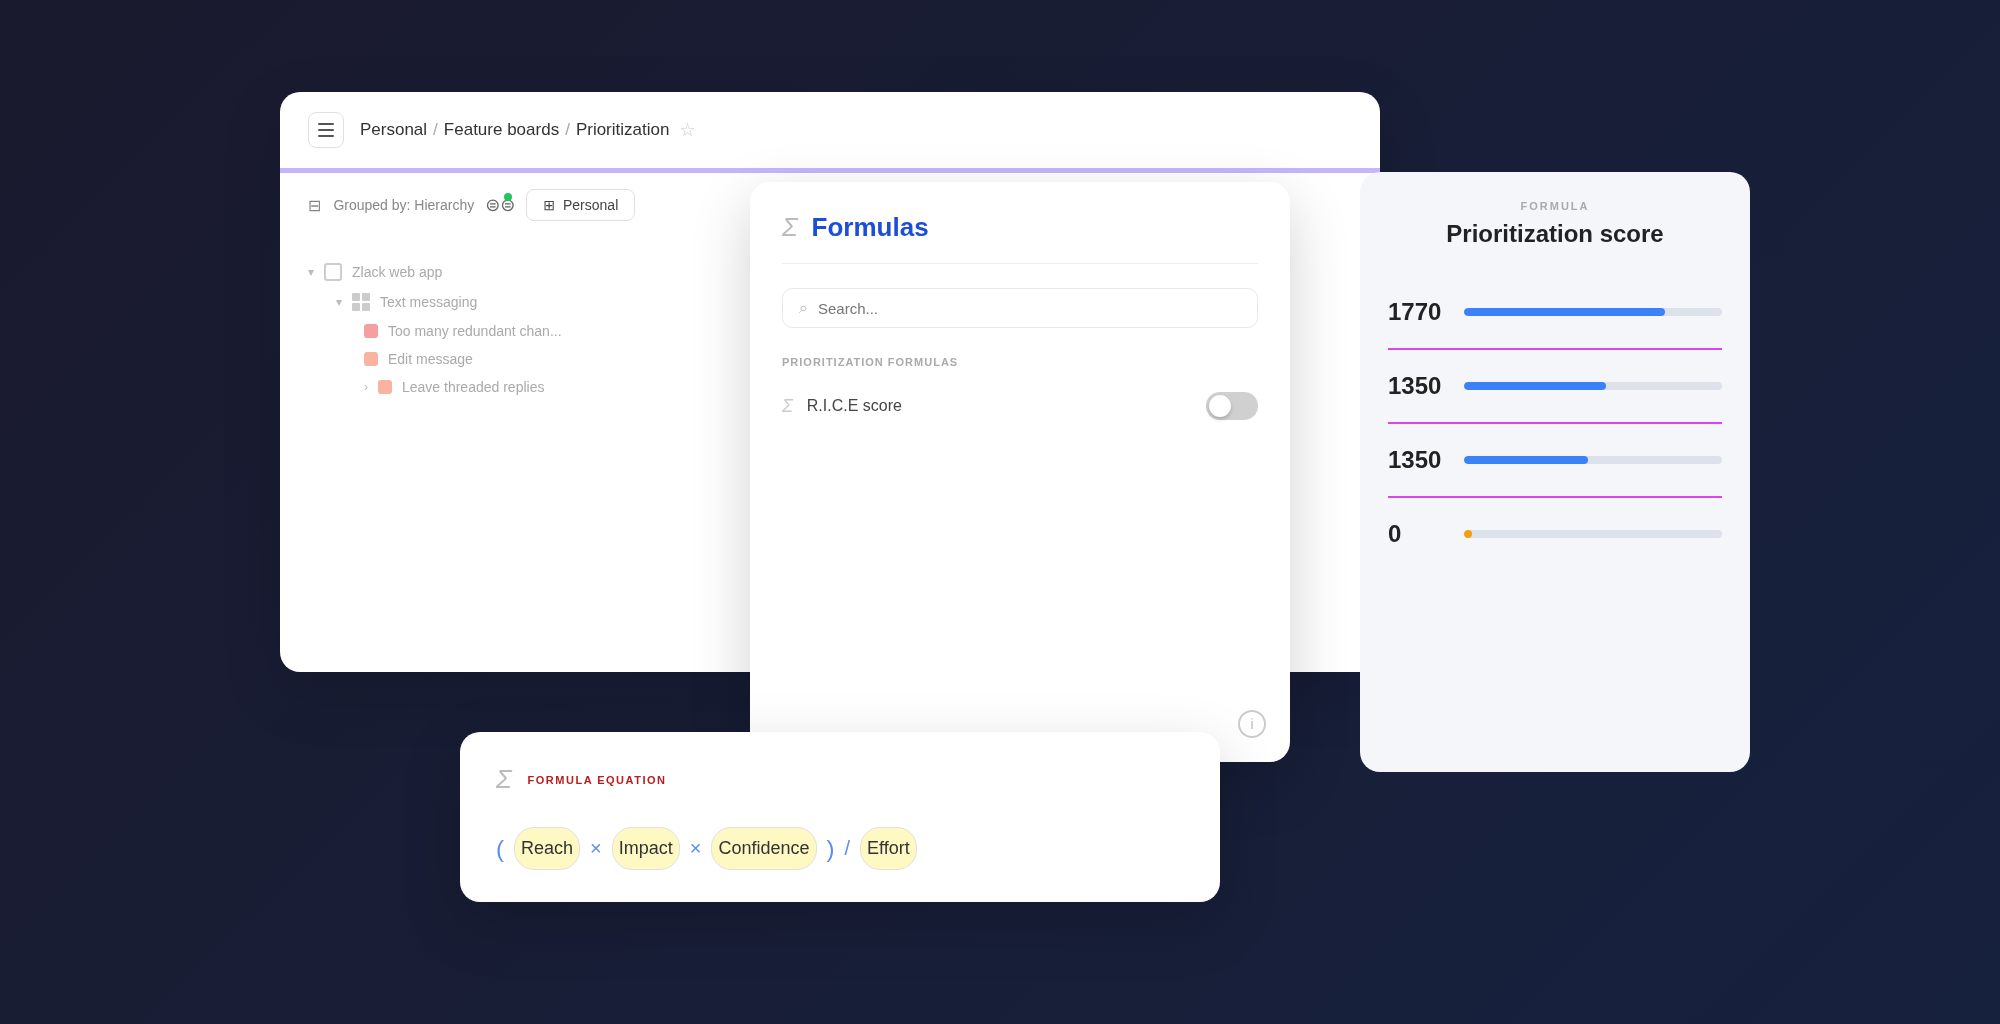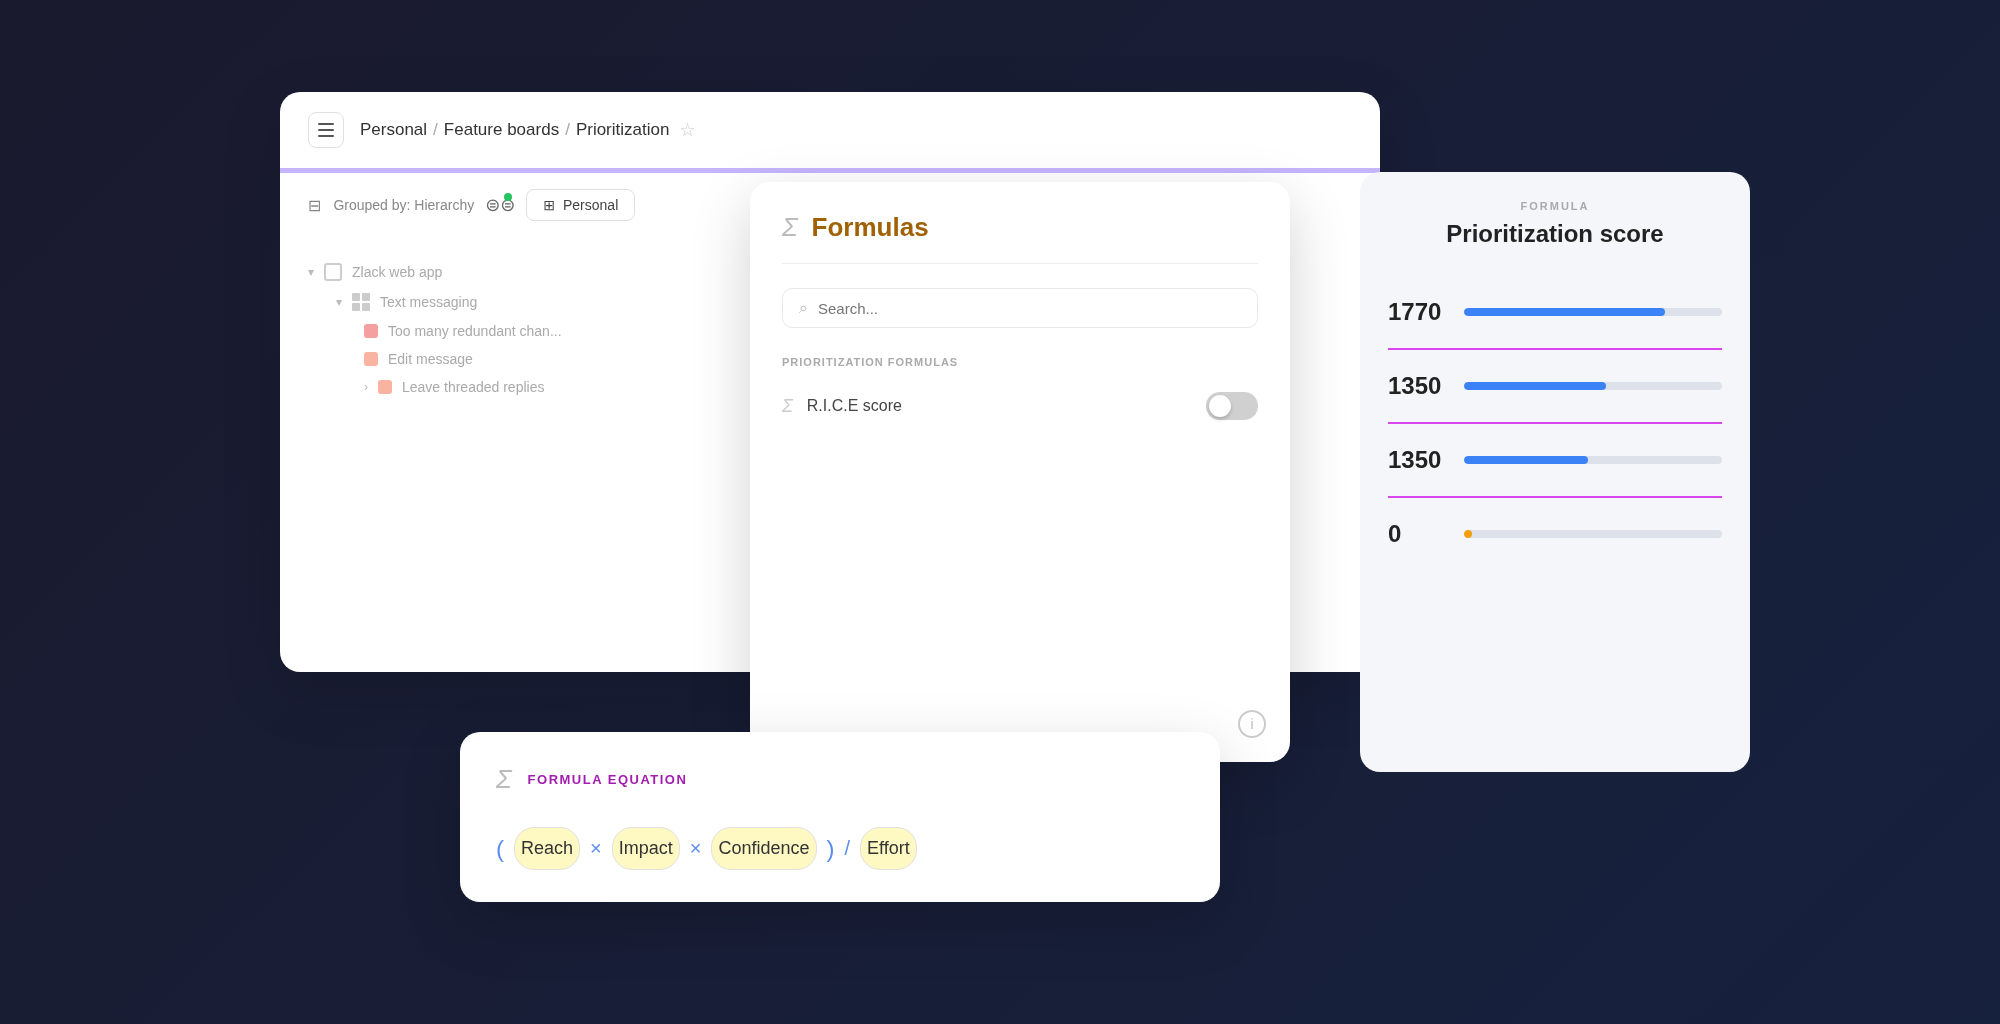--- a/index.html
+++ b/index.html
@@ -235,21 +235,21 @@
 
     .sigma-icon-large {
       font-size: 26px;
       color: #bbb;
       font-style: italic;
     }
 
     .formulas-title {
       font-size: 26px;
       font-weight: 600;
-      color: #a16207;
+      color: #1d4ed8;
     }
 
     .search-box {
       display: flex;
       align-items: center;
       gap: 10px;
       border: 1.5px solid #e8e8e8;
       border-radius: 10px;
       padding: 10px 16px;
       margin-bottom: 28px;
@@ -353,23 +353,23 @@
     }
 
     .equation-header {
       display: flex;
       align-items: center;
       gap: 16px;
       margin-bottom: 32px;
     }
 
     .equation-label {
-      font-size: 13px;
+      font-size: 11px;
       font-weight: 700;
-      color: #a21caf;
+      color: #b91c1c;
       letter-spacing: 1.5px;
       text-transform: uppercase;
     }
 
     .equation-body {
       display: flex;
       align-items: center;
       gap: 10px;
       flex-wrap: wrap;
     }

